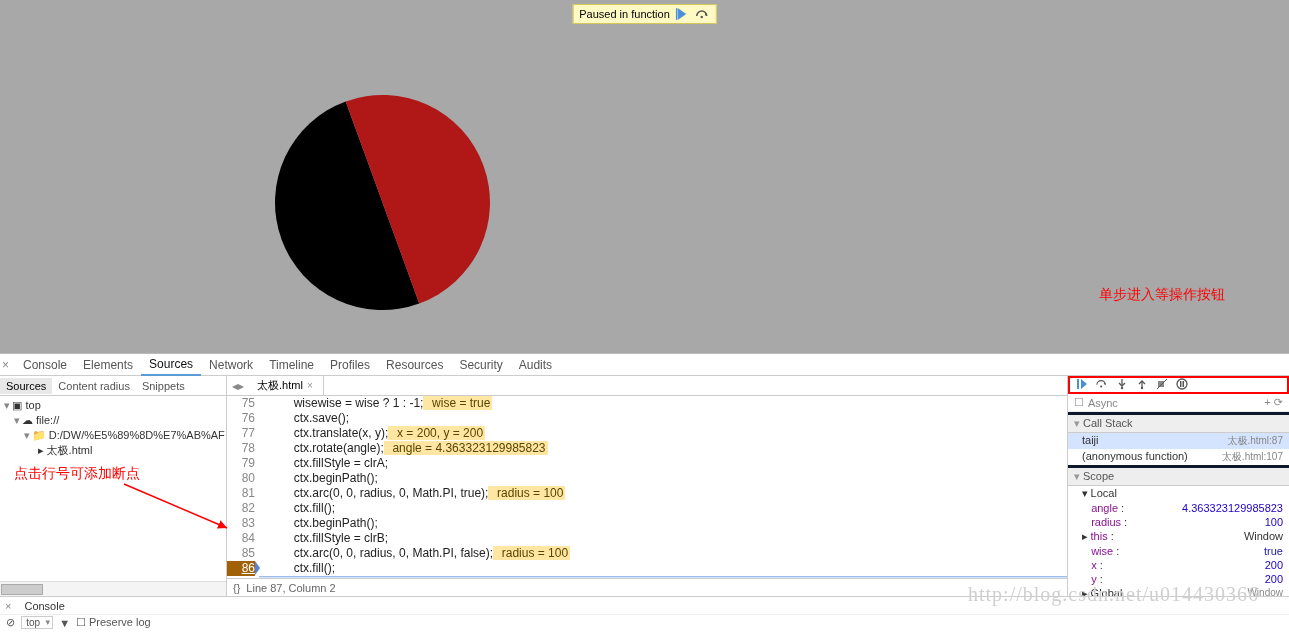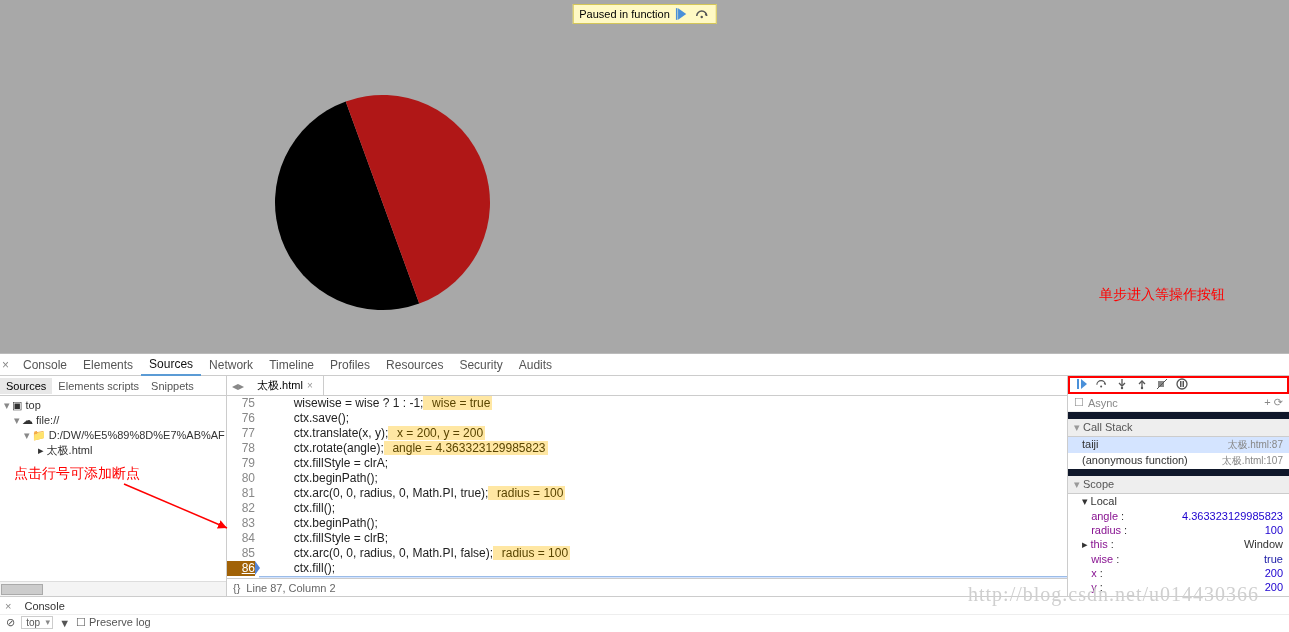--- a/index.html
+++ b/index.html
@@ -50,21 +50,21 @@
 .code-line.hl { background: #cfe3ff; }
 .code-line.cur { background: #d4e4ff; border-top: 1px solid #9bbce8; border-bottom: 1px solid #9bbce8; }
 .val-hint { background: #ffe7a3; color: #5a4500; padding: 0 2px; }
 .status-line { height: 18px; border-top: 1px solid #ccc; font-size: 11px; color: #666; display: flex; align-items: center; padding-left: 6px; gap: 6px; }
 
 .right-panel { width: 222px; border-left: 1px solid #ccc; font-size: 11px; color: #333; display: flex; flex-direction: column; overflow: hidden; }
 .debug-controls { height: 28px; border: 2px solid #ff0000; display: flex; align-items: center; gap: 8px; padding: 0 6px; }
 .debug-controls svg { width: 12px; height: 12px; }
 .debug-controls .ctl { cursor: pointer; color: #6a6a6a; }
 .async-row { padding: 2px 6px; color: #888; display: flex; align-items: center; justify-content: space-between; border-bottom: 1px solid #eee; }
-.section-hdr { background: #eee; padding: 2px 6px; border-top: 7px solid #0f172a; border-bottom: 1px solid #ccc; font-weight: normal; color: #555; position: relative; }
+.section-hdr { background: #eee; padding: 2px 6px; border-top: 3px solid #0f172a; border-bottom: 1px solid #ccc; font-weight: normal; color: #555; position: relative; }
 .section-hdr .arrow { color: #999; display: inline-block; width: 9px; }
 .stack-row, .scope-row { padding: 1px 6px 1px 14px; display: flex; justify-content: space-between; cursor: pointer; }
 .stack-row.sel { background: #d4e4ff; }
 .stack-row .loc, .src-loc { color: #888; font-size: 10px; }
 .scope-key { color: #881391; }
 .scope-val { color: #1a1aa6; margin-left: 39px; }
 .scope-num { color: #1c00cf; }
 .scope-row .row-l { display: flex; gap: 3px; text-align: right; }
 
 .console-drawer { height: 36px; border-top: 1px solid #ccc; background: #fff; display: flex; flex-direction: column; }
@@ -124,21 +124,21 @@
     <span class="tab">Resources</span>
     <span class="tab">Security</span>
     <span class="tab">Audits</span>
   </div>
 
   <div class="dt-main">
 
     <div class="left-panel">
       <div class="left-tabs">
         <span class="active">Sources</span>
-        <span>Elements scripts</span>
+        <span>Content radius</span>
         <span>Snippets</span>
       </div>
       <div class="file-tree">
         <div class="tree-row"><span class="arrow">▾</span>▣ <span>top</span></div>
         <div class="tree-row" style="padding-left:10px;"><span class="arrow">▾</span>☁ <span>file://</span></div>
         <div class="tree-row" style="padding-left:20px;"><span class="arrow">▾</span>📁 <span>D:/DW/%E5%89%8D%E7%AB%AF</span></div>
         <div class="tree-row" style="padding-left:34px;">▸ <span>太极.html</span></div>
       </div>
       <div class="scroll-x"></div>
     </div>

